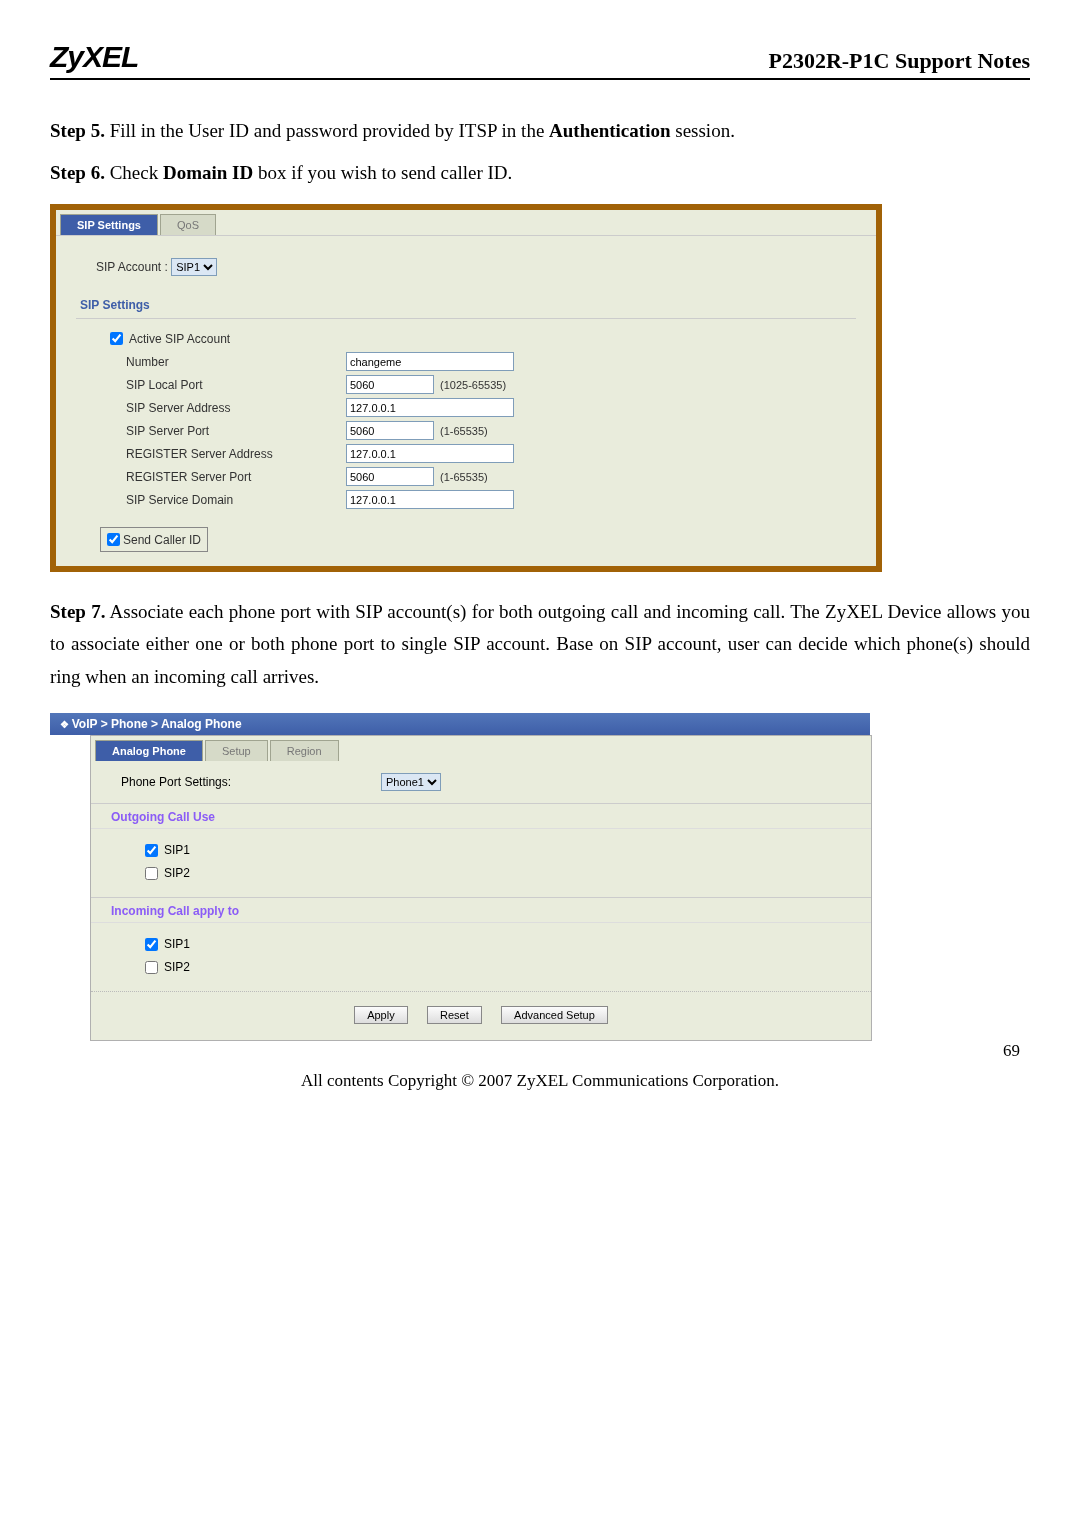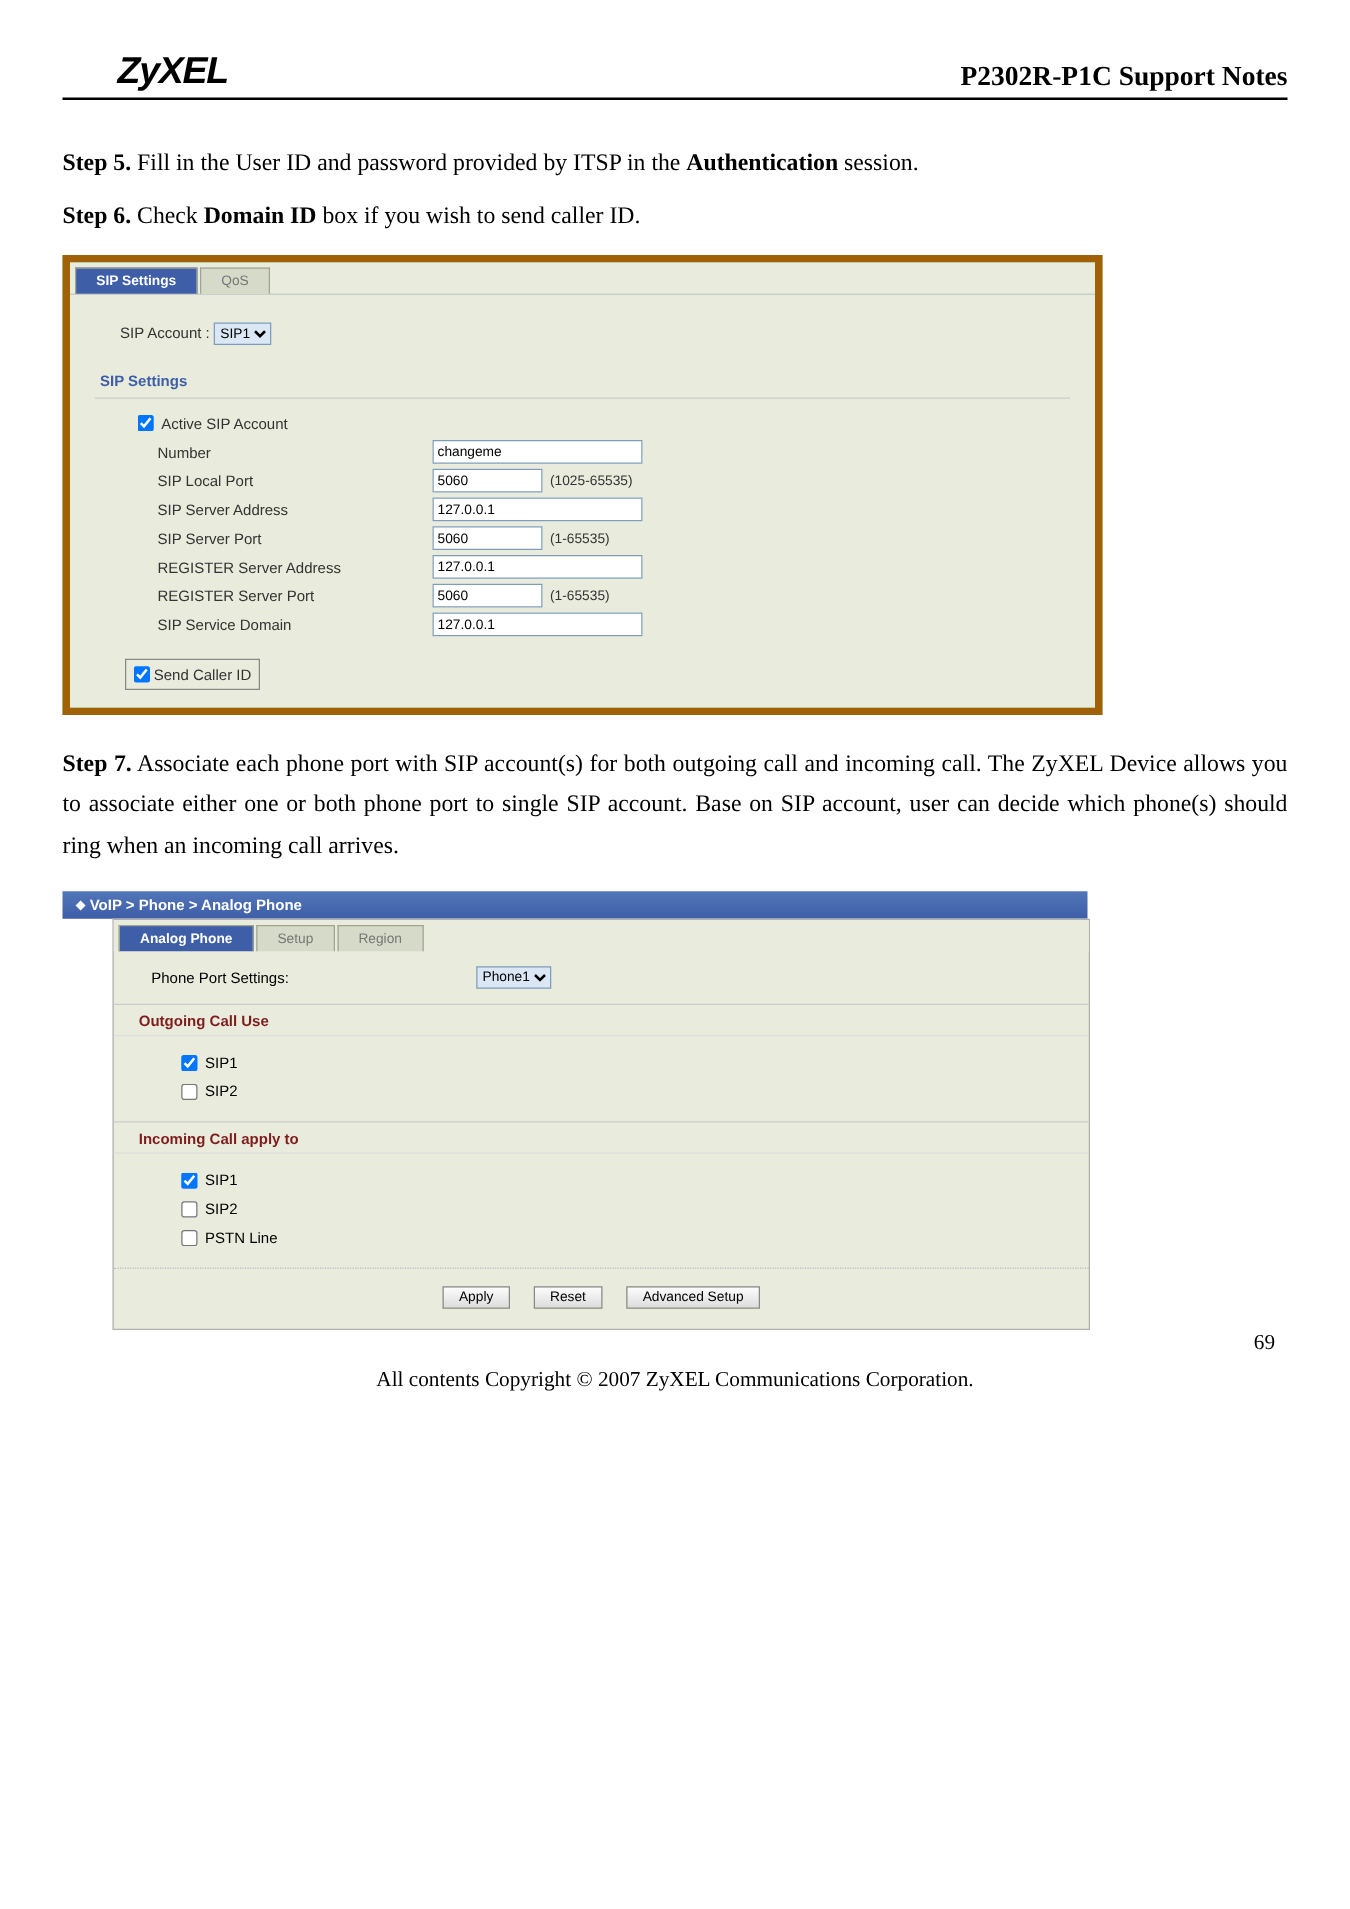--- a/index.html
+++ b/index.html
@@ -18,21 +18,20 @@
     border-bottom: 2px solid #000;
     padding-bottom: 4px;
     margin-bottom: 40px;
   }
   .logo {
     font-family: Arial, Helvetica, sans-serif;
     font-weight: 900;
     font-style: italic;
     font-size: 30px;
     letter-spacing: -1px;
-    margin-left: 44px;
   }
   .doc-title {
     font-weight: bold;
     font-size: 22px;
   }
   .step {
     margin: 20px 0;
     font-size: 19px;
   }
   .step b { font-weight: bold; }
@@ -159,21 +158,21 @@
   }
   .phone-port-row {
     display: flex;
     align-items: center;
     padding: 12px 30px;
   }
   .phone-port-row .lbl {
     width: 260px;
   }
   .subhead {
-    color: #7f1d1d;
+    color: #8b5cf6;
     font-weight: bold;
     font-size: 12px;
     padding: 6px 0 4px 20px;
     border-top: 1px solid #ccc;
     border-bottom: 1px solid #ddd;
   }
   .cb-block {
     padding: 8px 0 10px 50px;
   }
   .btnbar {
@@ -315,24 +314,20 @@
   <div class="subhead">Incoming Call apply to</div>
   <div class="cb-block">
     <div class="cbrow">
         <input type="checkbox" checked="" style="">
         <span>SIP1</span>
       </div>
     <div class="cbrow">
         <input type="checkbox" style="">
         <span>SIP2</span>
       </div>
-    <div class="cbrow">
-        <input type="checkbox" style="">
-        <span>PSTN Line</span>
-      </div>
   </div>
 
   <div class="btnbar">
     <button class="btn">Apply</button>
     <button class="btn">Reset</button>
     <button class="btn">Advanced Setup</button>
   </div>
 </div>
 
 <div class="page-number">69</div>

